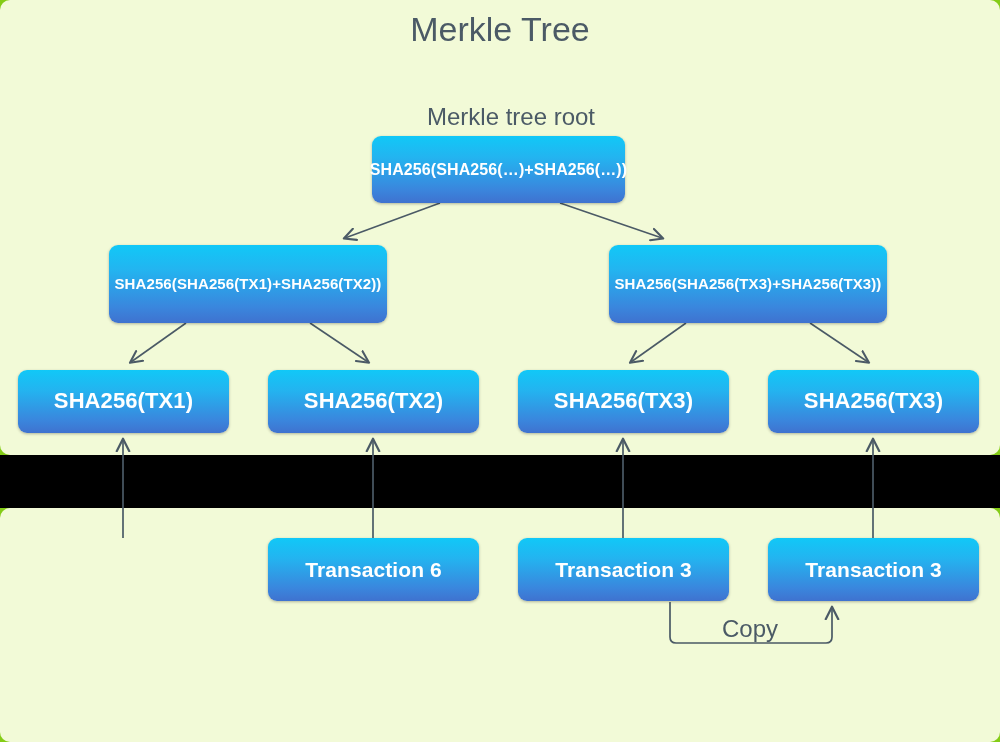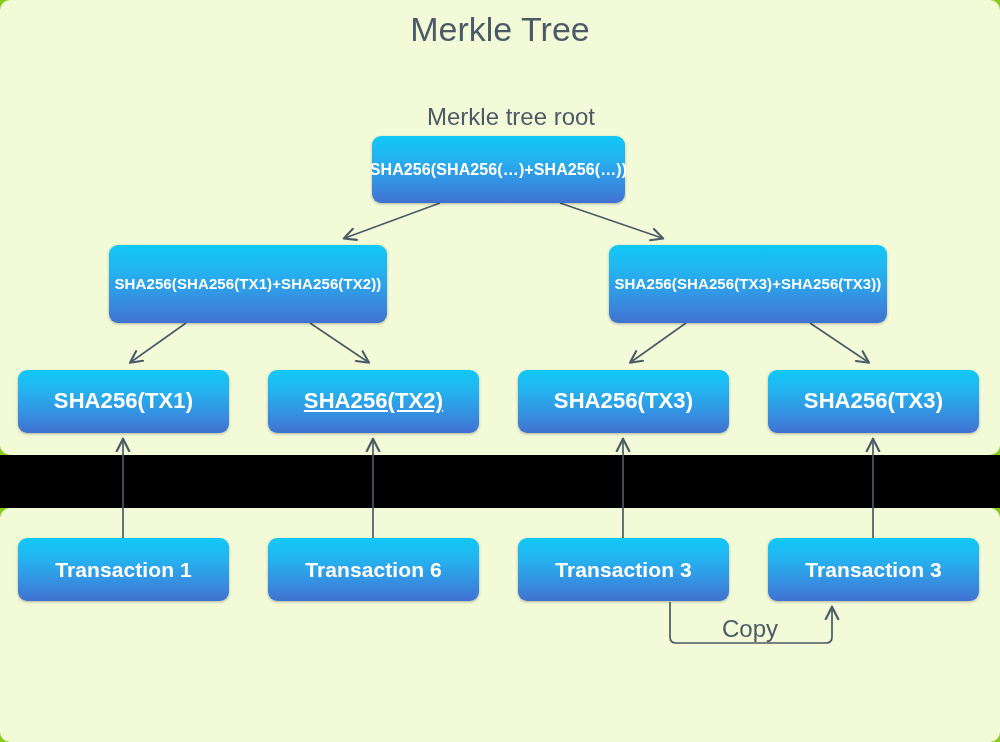--- a/index.html
+++ b/index.html
@@ -105,21 +105,21 @@
   }
   #node-mid-left  { left: 109px; }
   #node-mid-right { left: 609px; }
 
   
   .node-leaf {
     top: 370px; width: 211px; height: 63px;
     font-size: 22px;
   }
   #node-leaf-1 { left: 18px; }
-  #node-leaf-2 { left: 268px; text-decoration: underline; }
+  #node-leaf-2 { left: 268px; }
   #node-leaf-3 { left: 518px; }
   #node-leaf-4 { left: 768px; }
 
   
   .node-tx {
     top: 538px; width: 211px; height: 63px;
     font-size: 21px;
   }
   #node-tx-1 { left: 18px; }
   #node-tx-2 { left: 268px; }
@@ -189,23 +189,20 @@
   <div class="node node-leaf" id="node-leaf-2">
     <span>SHA256(TX2)</span>
   </div>
   <div class="node node-leaf" id="node-leaf-3">
     <span>SHA256(TX3)</span>
   </div>
   <div class="node node-leaf" id="node-leaf-4">
     <span>SHA256(TX3)</span>
   </div>
 
-  <div class="node node-tx" id="node-tx-1">
-    <span>Transaction 1</span>
-  </div>
   <div class="node node-tx" id="node-tx-2">
     <span>Transaction 6</span>
   </div>
   <div class="node node-tx" id="node-tx-3">
     <span>Transaction 3</span>
   </div>
   <div class="node node-tx" id="node-tx-4">
     <span>Transaction 3</span>
   </div>
 

